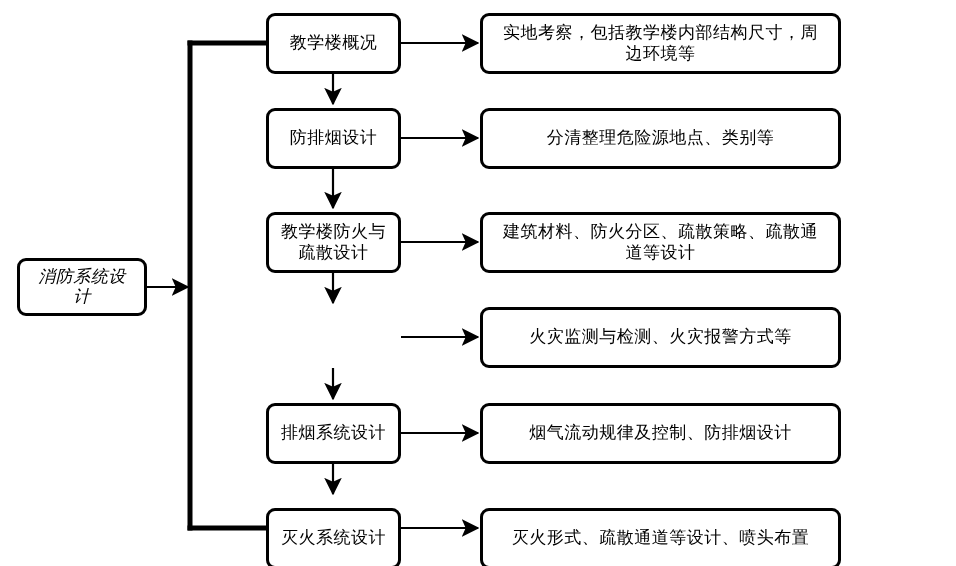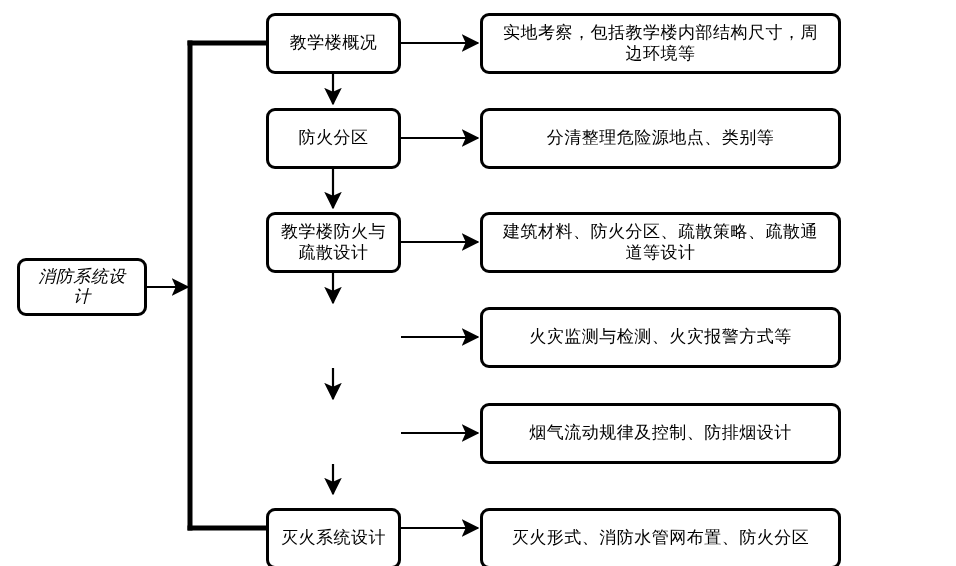--- a/index.html
+++ b/index.html
@@ -133,25 +133,28 @@
   </svg>
 
   <div class="node source">
     <span class="txt">消防系统设计</span>
   </div>
 
   <div class="node stage r1">
     <span class="txt">教学楼概况</span>
   </div>
   <div class="node stage r2">
-    <span class="txt">防火分区</span>
+    <span class="txt">防排烟设计</span>
   </div>
   <div class="node stage r3">
     <span class="txt">教学楼防火与
 疏散设计</span>
+  </div>
+  <div class="node stage r5">
+    <span class="txt">排烟系统设计</span>
   </div>
   <div class="node stage r6">
     <span class="txt">灭火系统设计</span>
   </div>
 
   <div class="node detail r1">
     <span class="txt">实地考察，包括教学楼内部结构尺寸，周边环境等</span>
   </div>
   <div class="node detail r2">
     <span class="txt">分清整理危险源地点、类别等</span>
@@ -159,16 +162,16 @@
   <div class="node detail r3">
     <span class="txt">建筑材料、防火分区、疏散策略、疏散通道等设计</span>
   </div>
   <div class="node detail r4">
     <span class="txt">火灾监测与检测、火灾报警方式等</span>
   </div>
   <div class="node detail r5">
     <span class="txt">烟气流动规律及控制、防排烟设计</span>
   </div>
   <div class="node detail r6">
-    <span class="txt">灭火形式、消防水管网布置、防火分区</span>
+    <span class="txt">灭火形式、疏散通道等设计、喷头布置</span>
   </div>
 
 </div>
 
 </body></html>

